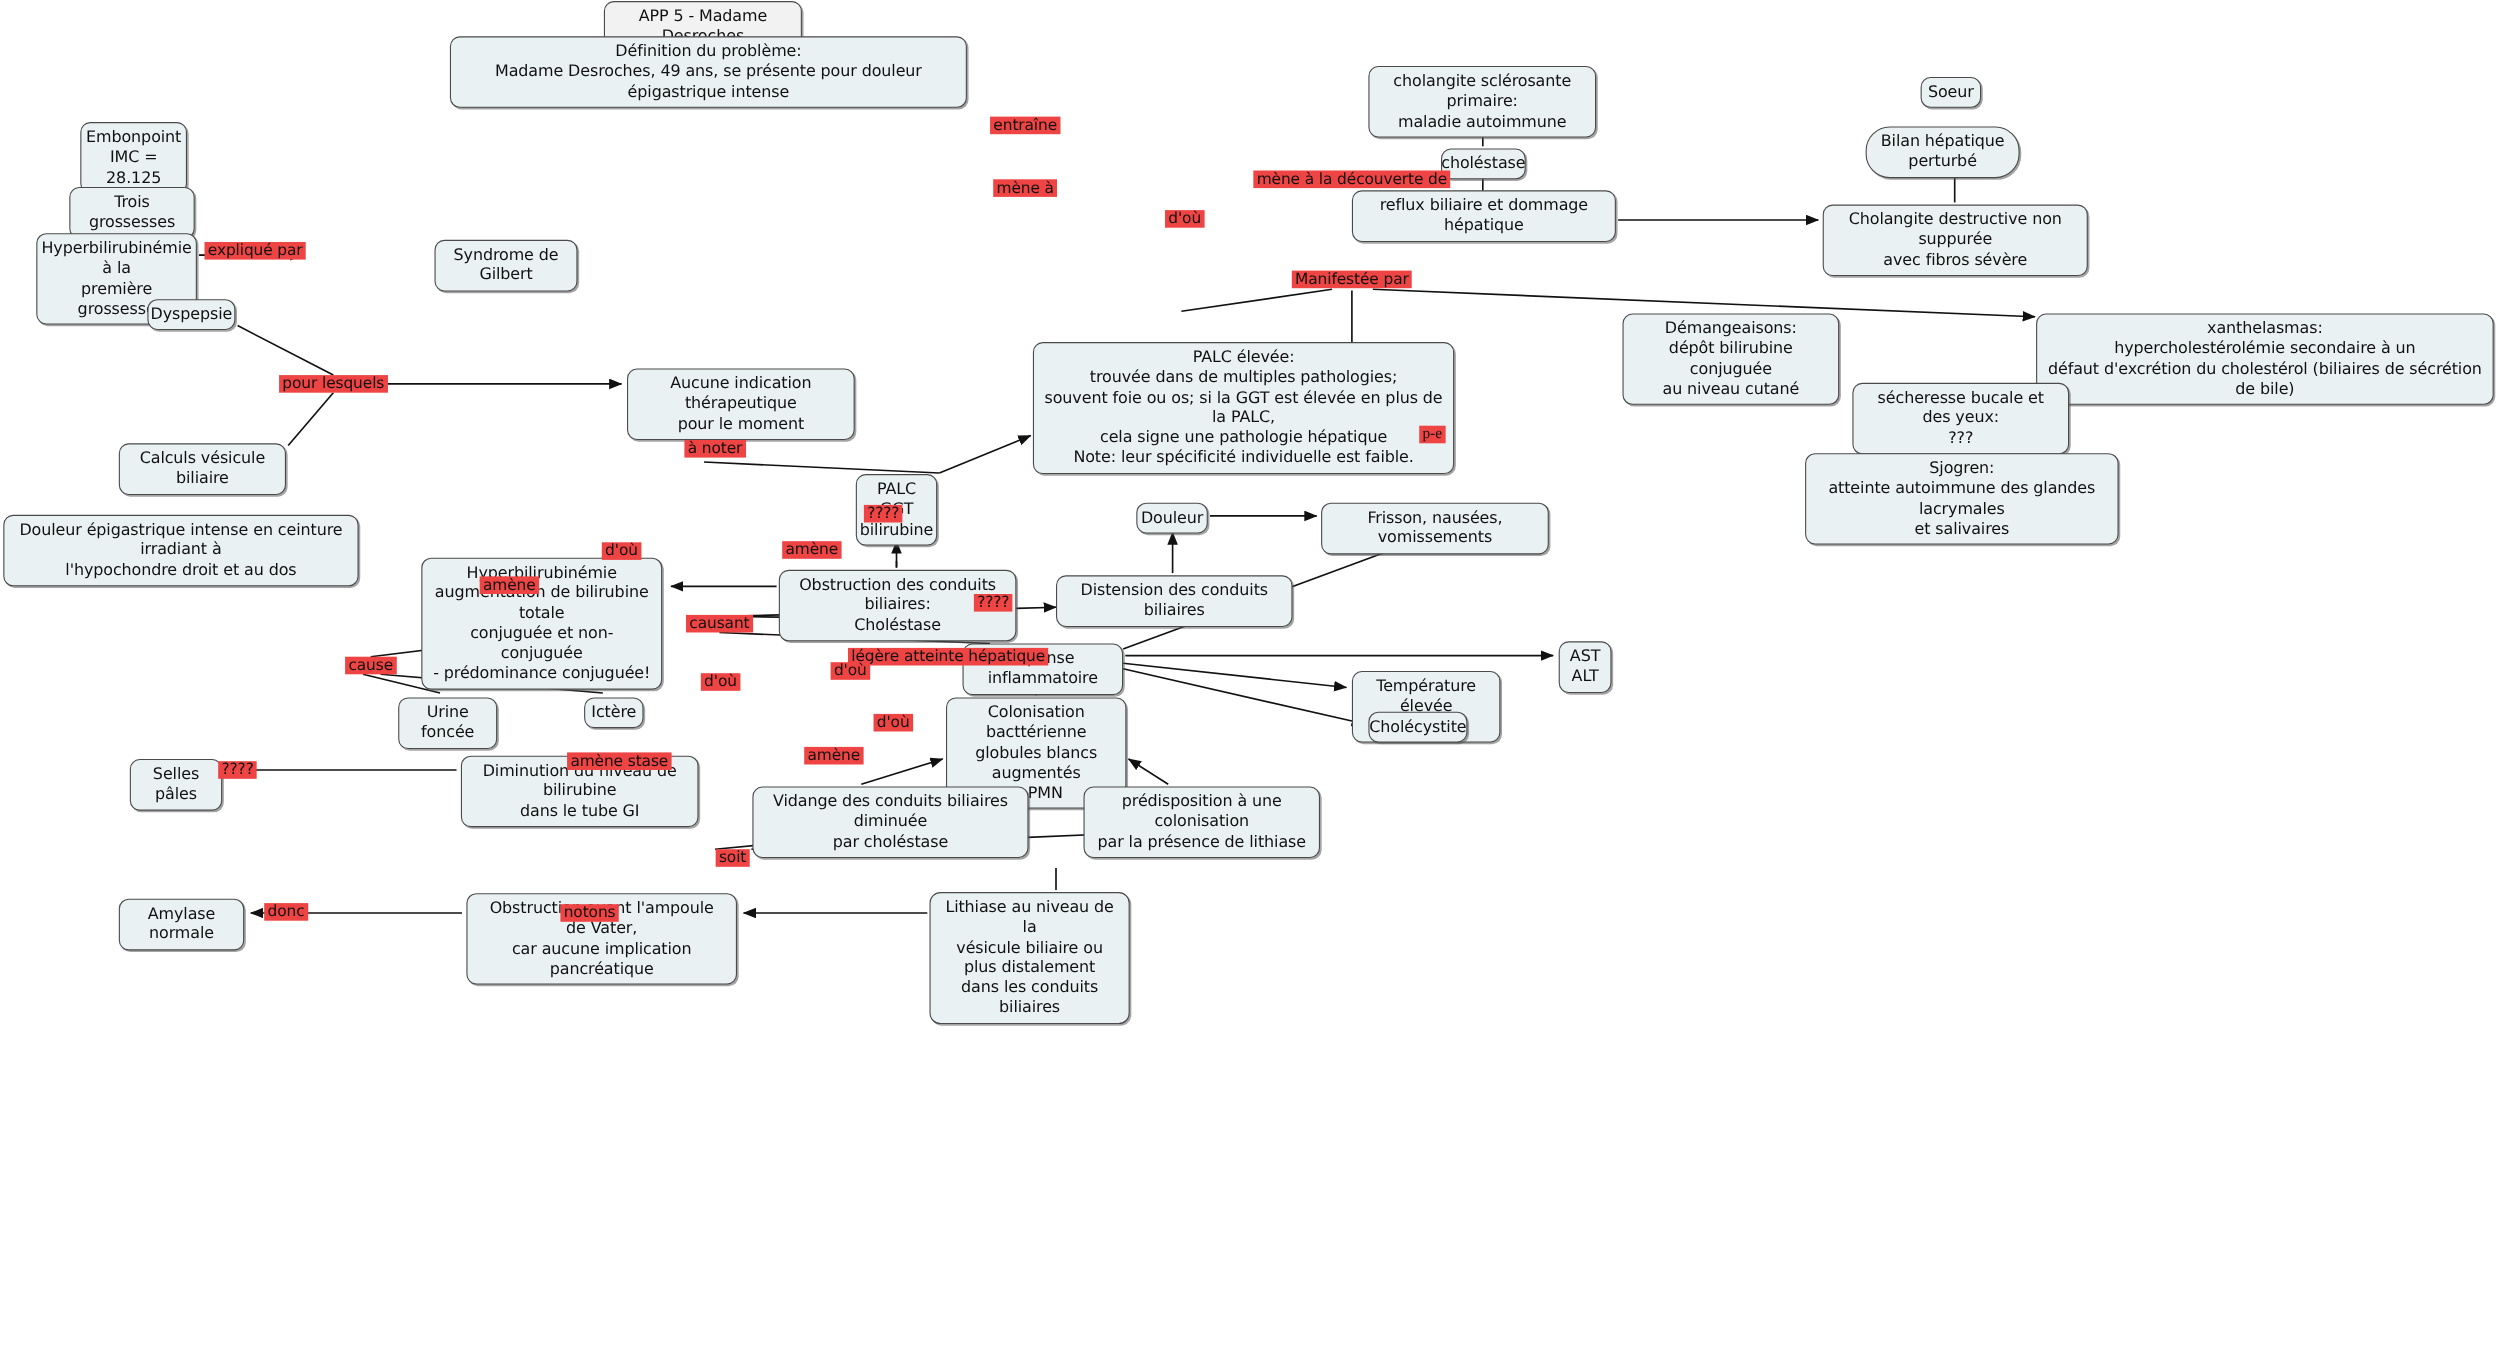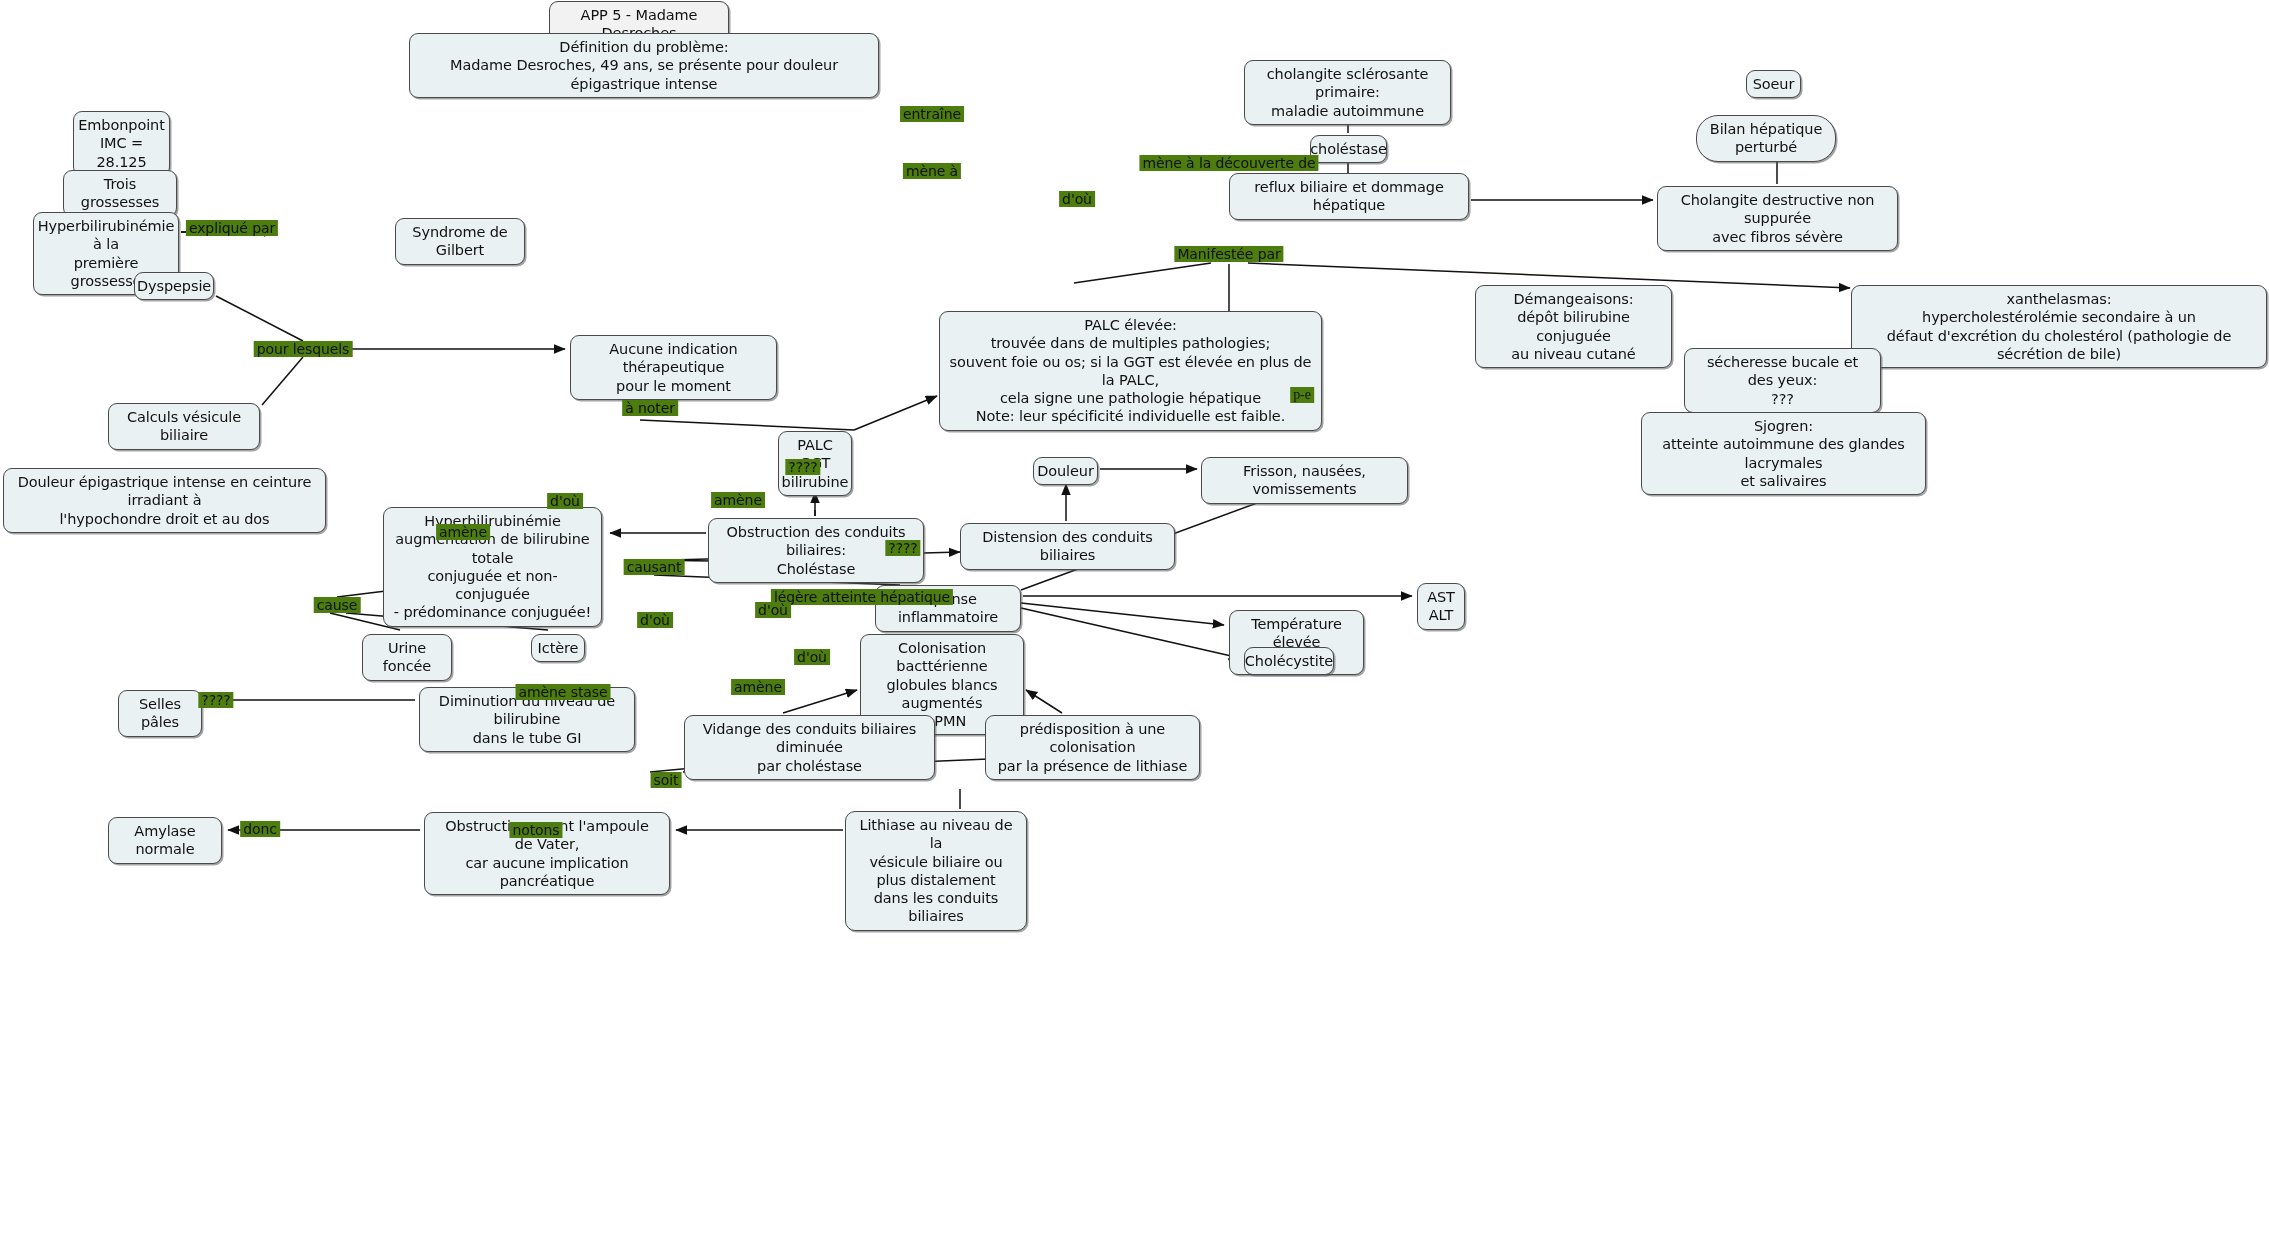--- a/index.html
+++ b/index.html
@@ -42,21 +42,21 @@
     letter-spacing: -0.1px;
   }
   .node.title-node {
     background: #f2f2f2;
   }
   .edge-label {
     position: absolute;
     font-family: "DejaVu Sans", "Liberation Sans", sans-serif;
     font-size: 14px;
     color: #111111;
-    background: #4d7c0f;
+    background: #ef4444;
     white-space: nowrap;
     transform: translate(-50%, -50%);
     padding: 0 3px;
     letter-spacing: -0.1px;
   }
 </style>
 </head>
 <body>
 
 <div id="canvas">
@@ -202,21 +202,21 @@
       <div class="node" style="left: 1229px; top: 173px; width: 240px; min-height: 24px;">reflux biliaire et dommage hépatique</div>
       <div class="node" style="left: 1746px; top: 70px; width: 55px; min-height: 24px;">Soeur</div>
       <div class="node" style="left: 1696px; top: 115px; width: 140px; min-height: 24px; border-radius: 22px;">Bilan hépatique perturbé</div>
       <div class="node" style="left: 1657px; top: 186px; width: 241px; min-height: 40px;">Cholangite destructive non suppurée
 avec fibros sévère</div>
       <div class="node" style="left: 1475px; top: 285px; width: 197px; min-height: 53px;">Démangeaisons:
 dépôt bilirubine conjuguée
 au niveau cutané</div>
       <div class="node" style="left: 1851px; top: 285px; width: 416px; min-height: 53px;">xanthelasmas:
 hypercholestérolémie secondaire à un
-défaut d'excrétion du cholestérol  (pathologie de sécrétion de bile)</div>
+défaut d'excrétion du cholestérol  (biliaires de sécrétion de bile)</div>
       <div class="node" style="left: 1684px; top: 348px; width: 197px; min-height: 40px;">sécheresse bucale et des yeux:
 ???</div>
       <div class="node" style="left: 1641px; top: 412px; width: 285px; min-height: 53px;">Sjogren:
 atteinte autoimmune des glandes lacrymales
 et salivaires</div>
     </div>
 
   <div id="label-layer">
       <div class="edge-label" style="left: 232px; top: 228px;">expliqué par</div>
       <div class="edge-label" style="left: 303px; top: 349px;">pour lesquels</div>

